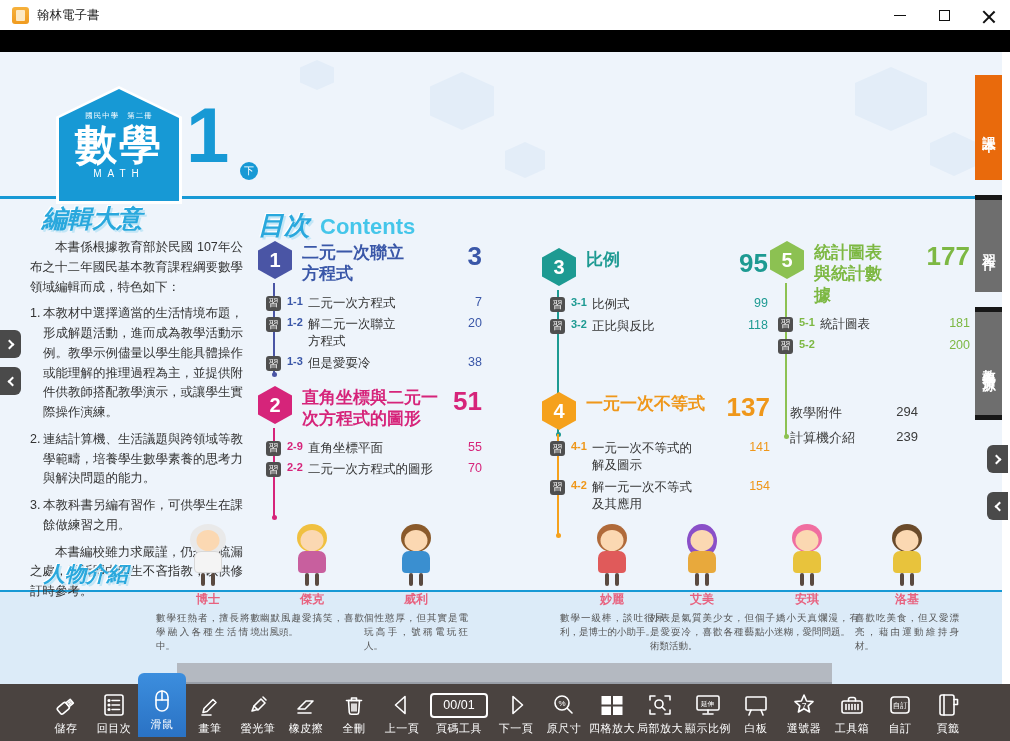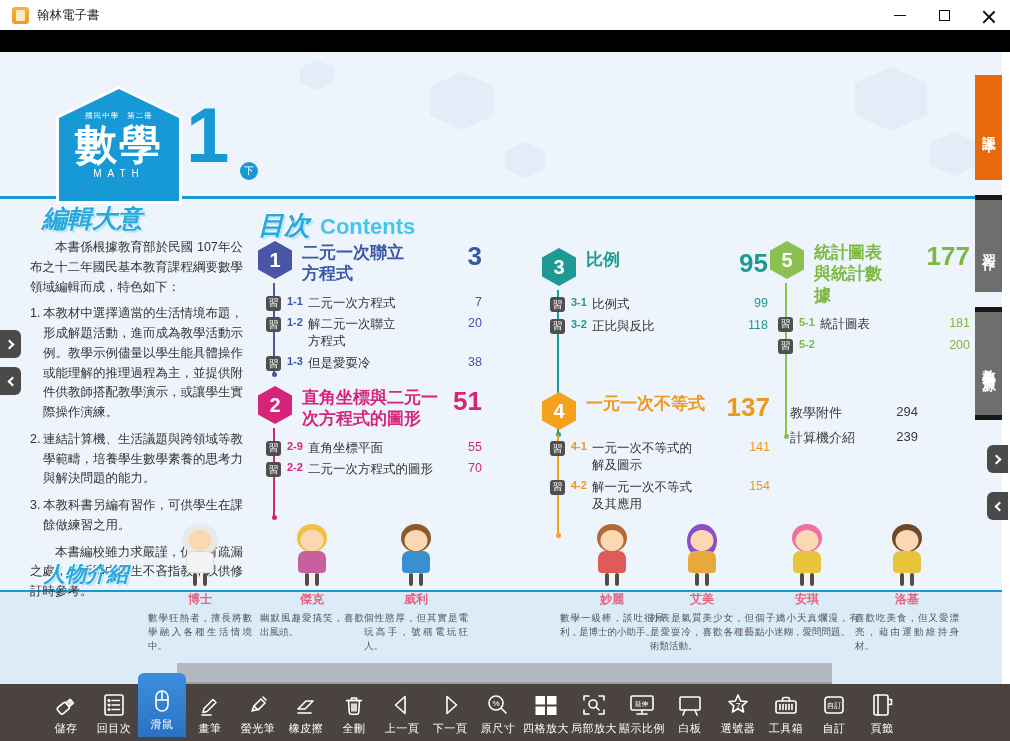--- a/index.html
+++ b/index.html
@@ -341,21 +341,21 @@
           <span>294</span>
       </div>
       <div class="row">
         <span>計算機介紹</span>
           <span>239</span>
       </div>
     </div>
 
     <div class="bubble h-chars">人物介紹</div>
 
-    <div class="char" style="left:148px;">
+    <div class="char" style="left:156px;">
       <div class="char-fig c0">
           <div class="hair"></div>
           <div class="face"></div>
           <div class="body"></div>
           <div class="legs">
             <i></i>
             <i></i>
           </div>
         </div>
       <div class="char-name">博士</div>
@@ -552,20 +552,26 @@
 
     <div class="tool">
       <span class="ic">
         <svg class="ti" width="26" height="26">
             <polygon points="16,4.5 6.5,13 16,21.5"></polygon>
           </svg>
       </span>
       <span class="lbl">上一頁</span>
     </div>
 
+    <div class="tool wide">
+      <span class="ic">
+        <span class="pagebox">00/01</span>
+      </span>
+      <span class="lbl">頁碼工具</span>
+    </div>
 
     <div class="tool">
       <span class="ic">
         <svg class="ti" width="26" height="26">
             <polygon points="10,4.5 19.5,13 10,21.5"></polygon>
           </svg>
       </span>
       <span class="lbl">下一頁</span>
     </div>
 

